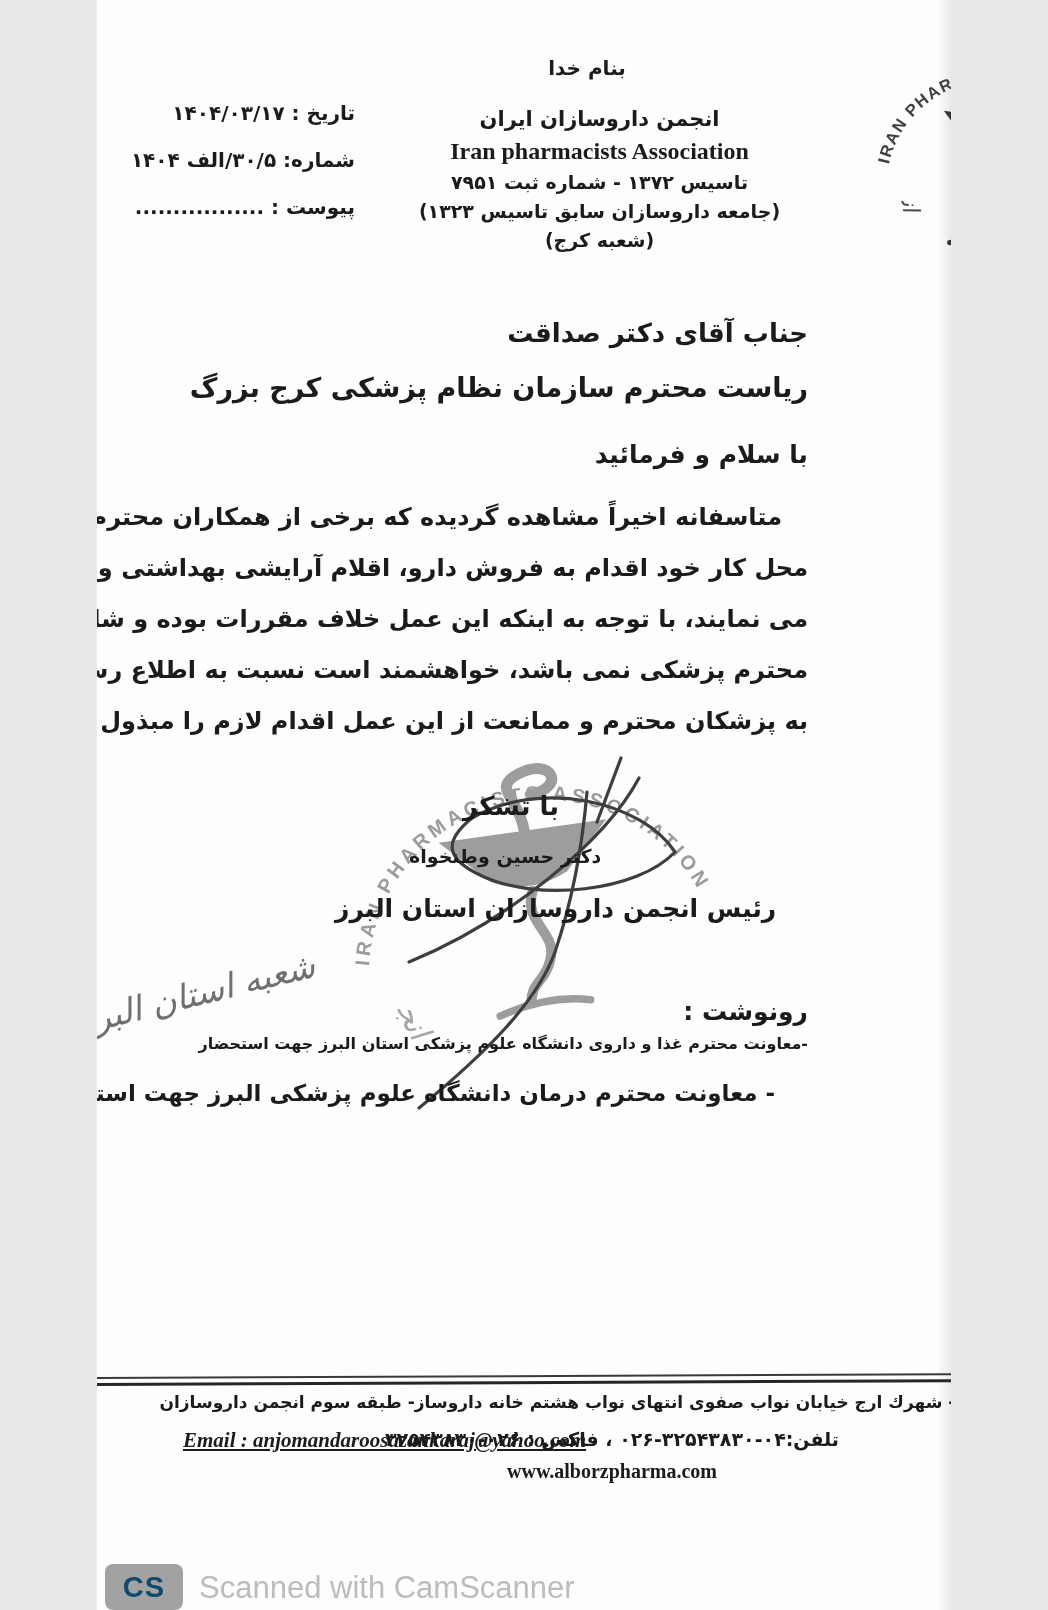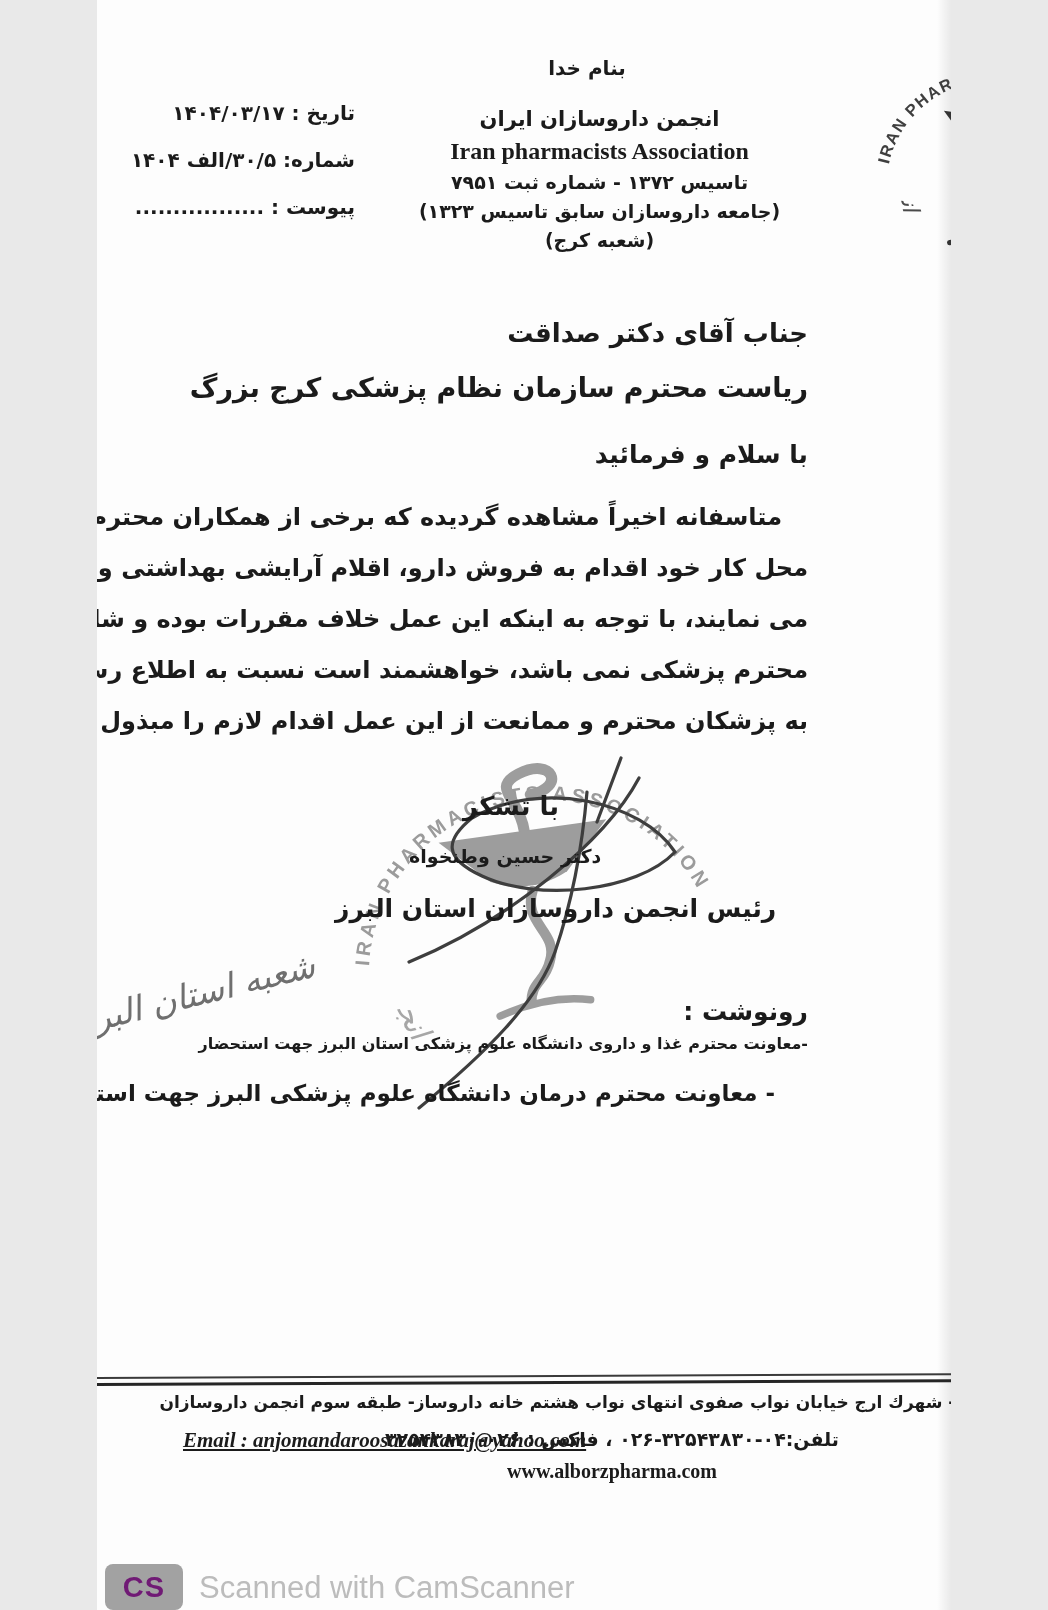--- a/index.html
+++ b/index.html
@@ -37,21 +37,21 @@
   .cc-2{right:176px;top:1080px;font-size:23px;font-weight:700;direction:rtl;white-space:nowrap;}
   
   .rule1{left:0;top:1377px;width:1016px;height:2px;background:#3a3a3a;transform:rotate(-0.25deg);transform-origin:left top;}
   .rule2{left:0;top:1383px;width:1016px;height:3px;background:#262626;transform:rotate(-0.25deg);transform-origin:left top;}
   .addr{left:60px;top:1392px;width:900px;text-align:center;font-size:17px;font-weight:700;direction:rtl;white-space:nowrap;}
   .phone{right:112px;top:1428px;font-size:19px;font-weight:700;direction:rtl;white-space:nowrap;}
   .email{left:86px;top:1428px;font-size:21px;font-weight:700;font-family:"Liberation Serif",serif;text-decoration:underline;white-space:nowrap;font-style:italic;}
   .web{left:365px;top:1460px;width:300px;text-align:center;font-size:20px;font-weight:700;font-family:"Liberation Serif",serif;}
   
   .cs-badge{left:8px;top:1564px;width:78px;height:46px;background:#a2a2a2;border-radius:8px;
-            display:flex;align-items:center;justify-content:center;color:#701a75;
+            display:flex;align-items:center;justify-content:center;color:#0c4a6e;
             font-family:"Liberation Sans",sans-serif;font-size:29px;font-weight:700;letter-spacing:1px;}
   .cs-label{left:102px;top:1570px;font-size:31px;color:#bcbcbc;font-family:"Liberation Sans",sans-serif;}
   
   .crease{left:952px;top:38px;width:188px;height:0;border-top:2px solid #b3b3b3;
           transform:rotate(61deg);transform-origin:left top;opacity:.85;}
   .corner-mark{left:938px;top:12px;width:28px;height:0;border-top:3px solid #6f6f6f;transform:rotate(-24deg);}
   .dot-row{position:absolute;left:925px;width:95px;color:#949494;font-size:12px;letter-spacing:3px;opacity:.8;}
   .dot-row::before{content:"·  ·–··  ·";}
   .dot-row:nth-child(1){top:185px;}
   .dot-row:nth-child(2){top:312px;}

